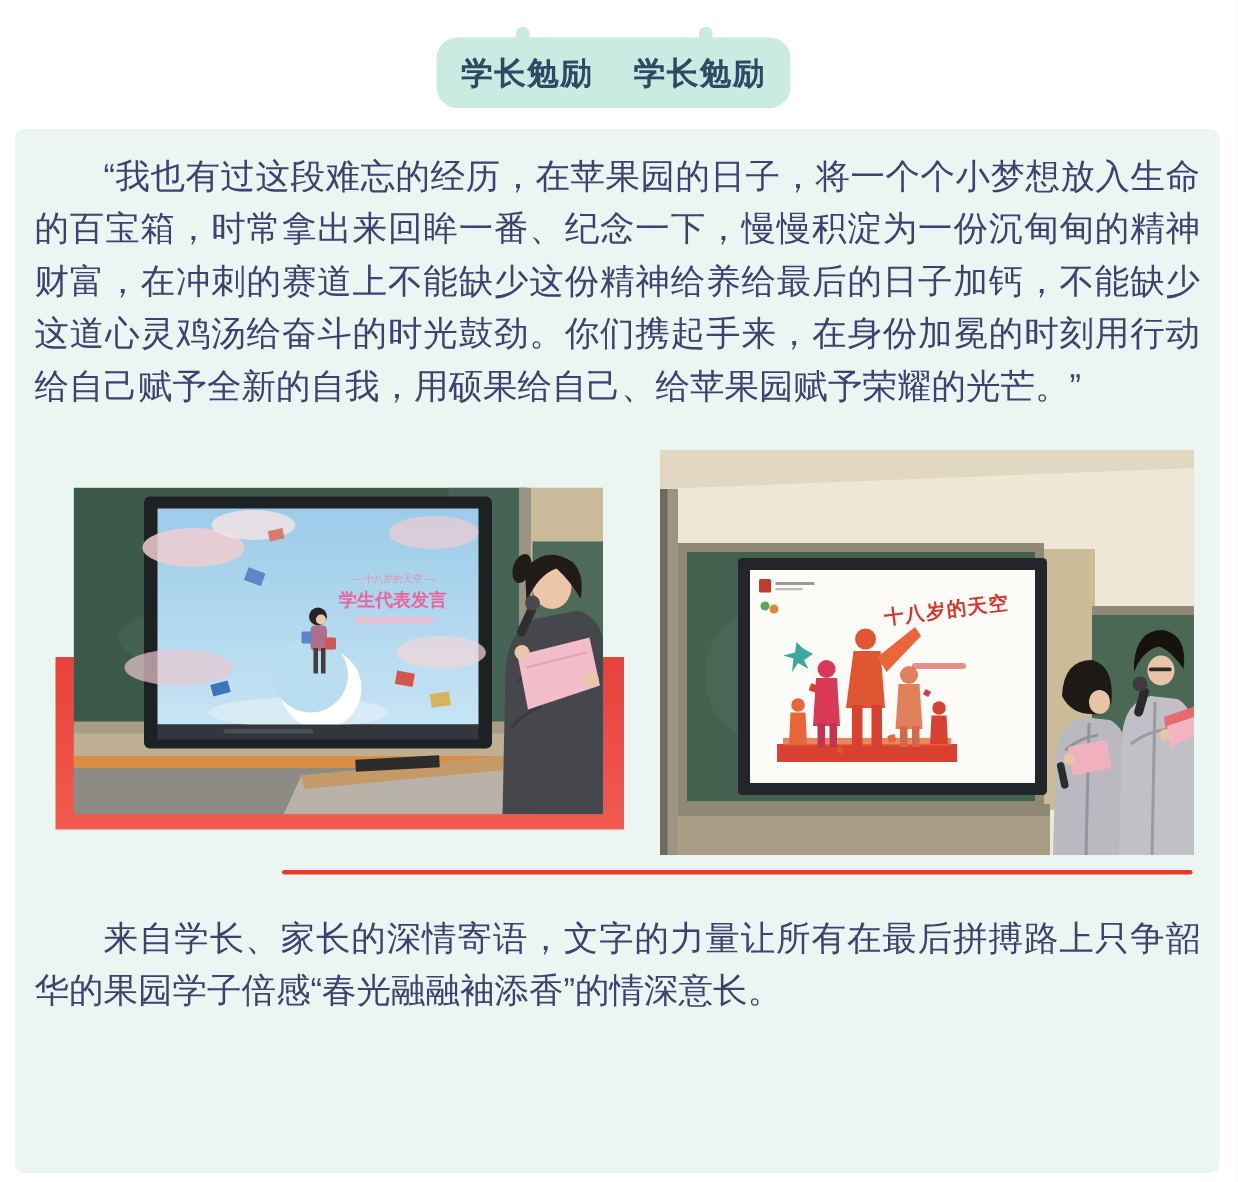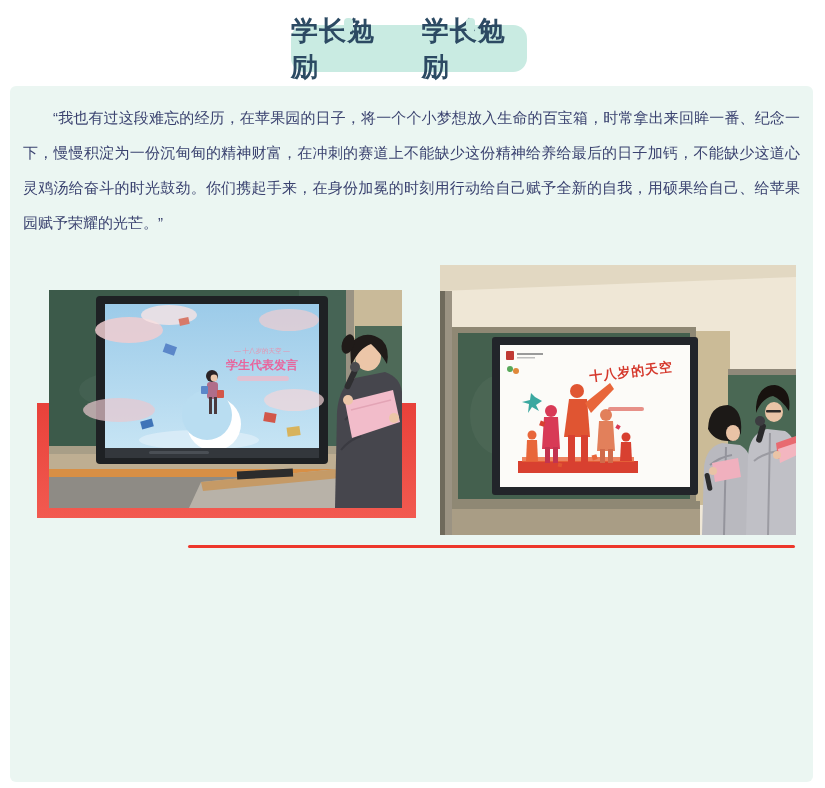--- a/index.html
+++ b/index.html
@@ -8,38 +8,38 @@
     font-family:"Liberation Sans","DejaVu Sans",sans-serif;
     overflow:hidden;position:relative;
   }
   .page{position:relative;width:825px;height:788px;}
 
   
   .badge{
     position:absolute;left:291px;top:25px;width:236px;height:47px;
     background:#c9ebe2;border-radius:14px;z-index:3;
     display:flex;align-items:center;justify-content:center;
-    font-size:27px;font-weight:bold;color:#2c4a63;letter-spacing:1px;
+    font-size:21px;font-weight:bold;color:#2c4a63;letter-spacing:1px;
   }
   .badge .tab{
     position:absolute;top:-7px;width:9px;height:14px;
     background:#c9ebe2;border-radius:4px;
   }
   .badge .tab.t1{left:53px;}
   .badge .tab.t2{left:175px;}
   .badge .gap{display:inline-block;width:27px;}
 
   
   .panel{
     position:absolute;left:10px;top:86px;width:803px;height:696px;
     background:#ebf6f2;border-radius:6px;box-sizing:border-box;
     padding:14px 13px 0 13px;z-index:1;
   }
   .para{
-    margin:0;font-size:15px;line-height:35px;color:#3b4370;
+    margin:0;font-size:23px;line-height:35px;color:#3b4370;
     text-align:justify;text-indent:2em;
   }
   .para.closing{margin-top:8px;}
 
   
   .photo-area{position:relative;margin-top:25px;height:300px;}
   .red-accent{
     position:absolute;left:14px;top:138px;width:379px;height:115px;
     background:linear-gradient(180deg,#e8413a 0%,#f25a50 100%);z-index:1;
   }
@@ -229,14 +229,15 @@
             <polygon points="336,178 356,171 358,187 338,194" fill="#e86a70"></polygon>
             <polygon points="338,184 356,178 357,190 340,198" fill="#f3b6c0"></polygon>
             <circle cx="337" cy="190" r="4" fill="#eac4a6"></circle>
           </g>
         </svg>
       </div>
 
       <div class="divider"></div>
     </div>
 
+    <p class="para closing">来自学长、家长的深情寄语，文字的力量让所有在最后拼搏路上只争韶华的果园学子倍感“春光融融袖添香”的情深意长。</p>
   </div>
 </div>
 
 </body></html>

